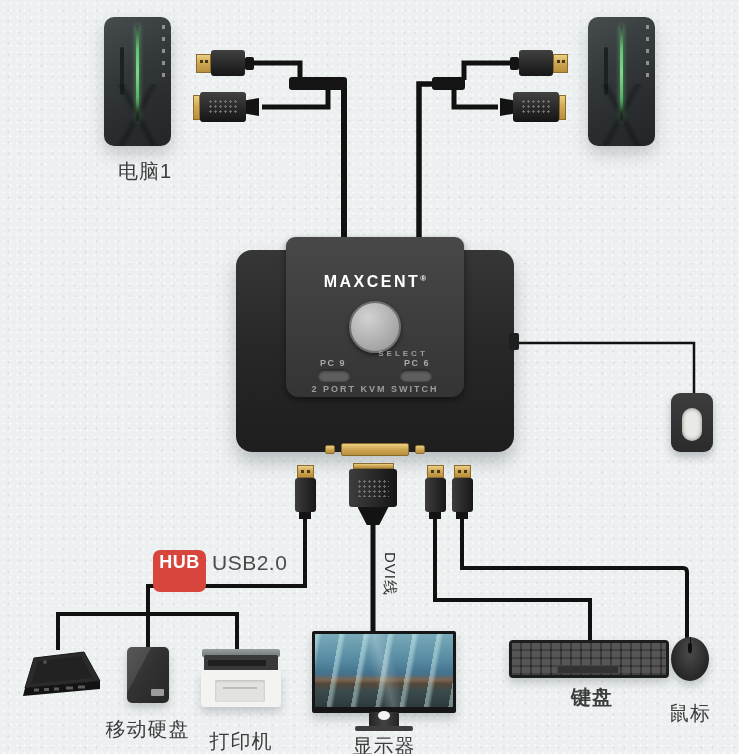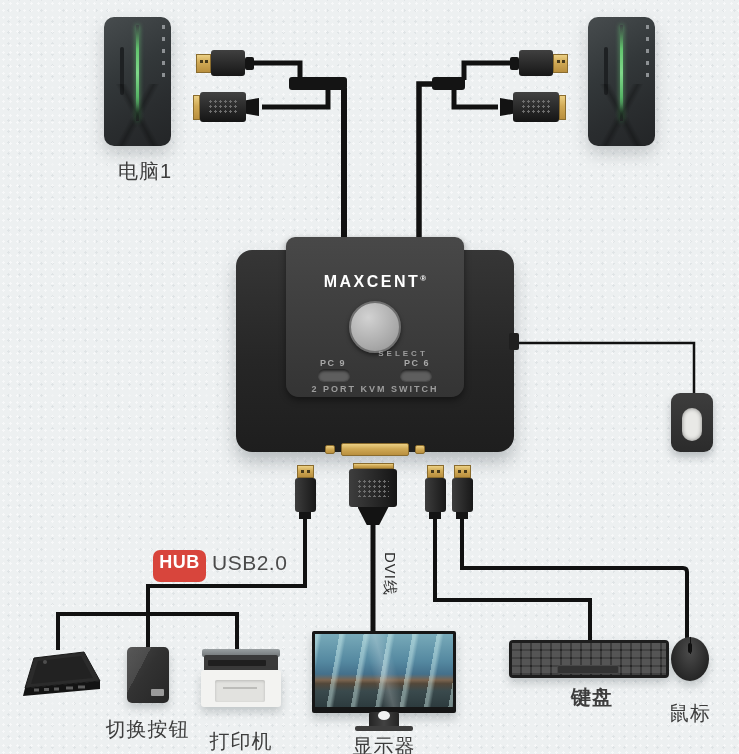--- a/index.html
+++ b/index.html
@@ -125,21 +125,21 @@
   .printer .lid{position:absolute;left:1px;top:0;width:78px;height:8px;background:linear-gradient(180deg,#9aa0a2,#6f7476);border-radius:2px;}
   .printer .unit{position:absolute;left:3px;top:6px;width:74px;height:17px;background:#3a3a3a;border-radius:2px;}
   .printer .unit::before{content:"";position:absolute;left:4px;top:5px;width:58px;height:6px;background:#1f1f1f;border-radius:1px;}
   .printer .pbody{position:absolute;left:0;top:21px;width:80px;height:37px;background:#f3f3f1;border-radius:3px;
     box-shadow:0 5px 8px rgba(60,70,75,0.25);}
   .printer .tray{position:absolute;left:14px;top:31px;width:50px;height:22px;background:#e2e2df;border-radius:2px;
     box-shadow:inset 0 1px 3px rgba(0,0,0,0.18);}
   .printer .tray::before{content:"";position:absolute;left:8px;top:7px;width:34px;height:2px;background:#bdbdba;}
   
   .cn-label{color:#3d3d3d;font-size:20px;font-weight:500;text-align:center;letter-spacing:1px;white-space:nowrap;z-index:3;}
-  .hub-badge{left:153px;top:550px;width:53px;height:32px;border-radius:7px;background:#d8453c;
+  .hub-badge{left:153px;top:550px;width:53px;height:42px;border-radius:7px;background:#d8453c;
     color:#fff;font-size:18px;font-weight:bold;text-align:center;line-height:25px;letter-spacing:0.5px;z-index:3;}
   .hub-type{left:212px;top:550px;height:25px;line-height:25px;font-size:21px;color:#4a4a4a;letter-spacing:0.5px;z-index:3;}
   .dvi-cable-label{left:399px;top:552px;font-size:15px;color:#2f2f2f;transform:rotate(90deg);
     transform-origin:left top;letter-spacing:1px;z-index:3;white-space:nowrap;}
 </style>
 </head>
 <body>
 
 <div class="scene">
 
@@ -270,21 +270,21 @@
     <polygon points="5,40 80,33 80,41 3,48" fill="#131313"></polygon>
     <rect x="14" y="40.5" width="5" height="3" fill="#5c5c5c"></rect>
     <rect x="24" y="40" width="5" height="3" fill="#5c5c5c"></rect>
     <rect x="34" y="39.5" width="5" height="3" fill="#5c5c5c"></rect>
     <rect x="46" y="38.5" width="7" height="3" fill="#5c5c5c"></rect>
     <rect x="58" y="37.5" width="7" height="3" fill="#5c5c5c"></rect>
     <circle cx="25" cy="14" r="2" fill="#4e4e4e"></circle>
   </svg>
 
   <div class="abs dev hdd"></div>
-  <div class="abs cn-label" style="left:99px;top:716px;width:97px;">切换按钮</div>
+  <div class="abs cn-label" style="left:99px;top:716px;width:97px;">移动硬盘</div>
 
   <div class="abs dev printer">
     <div class="lid"></div>
     <div class="unit"></div>
     <div class="pbody"></div>
     <div class="tray"></div>
   </div>
   <div class="abs cn-label" style="left:200px;top:728px;width:82px;">打印机</div>
 
   <div class="abs dev monitor">

